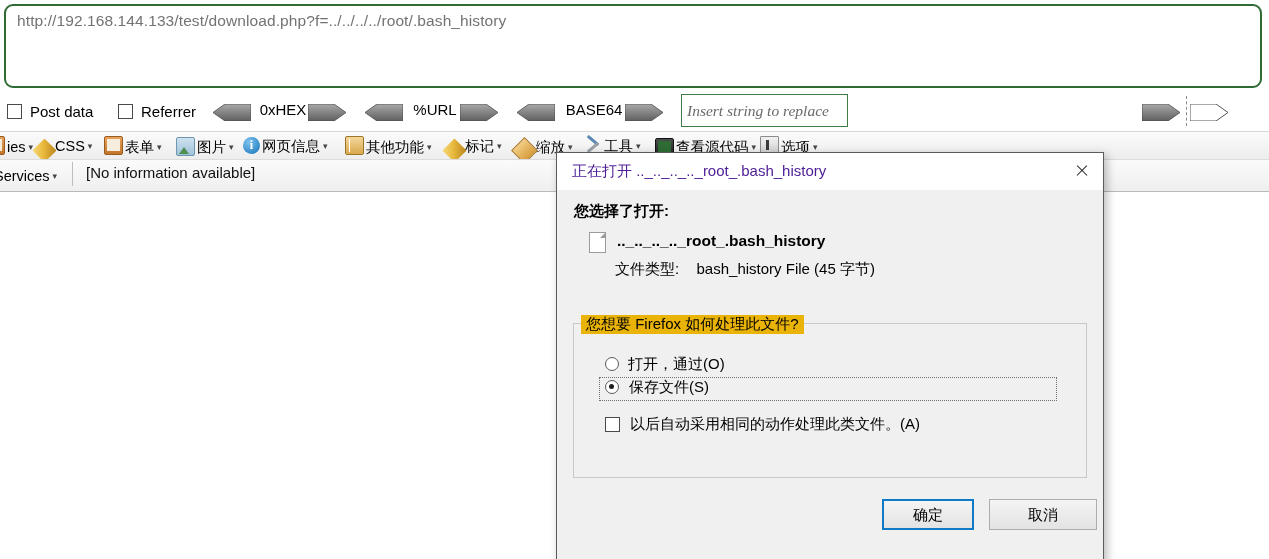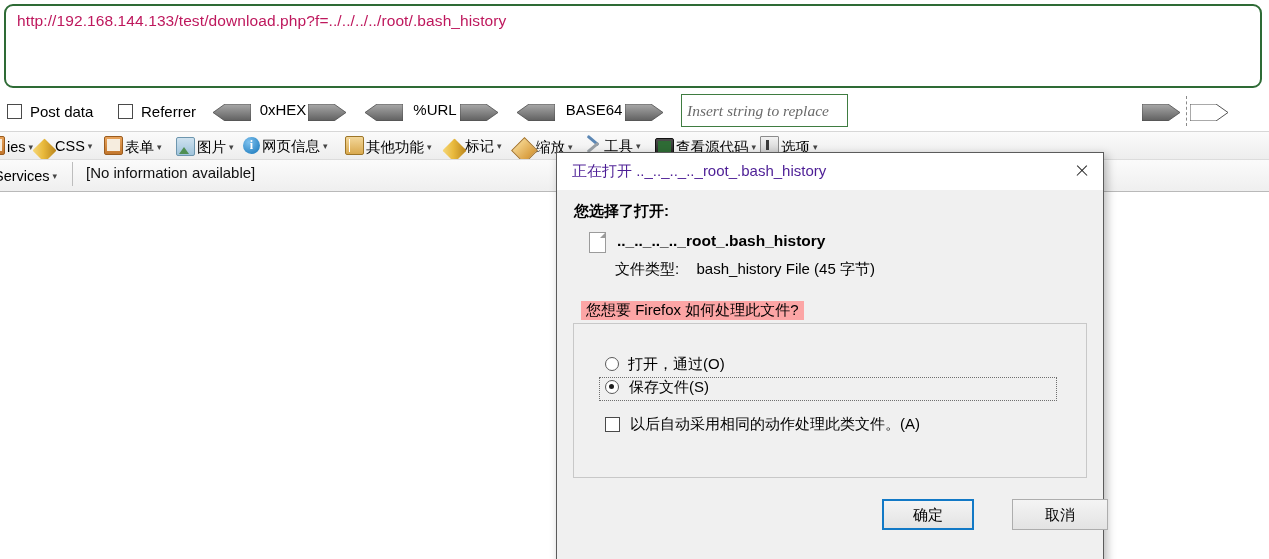--- a/index.html
+++ b/index.html
@@ -11,21 +11,21 @@
   }
 
   
   #top-panel{position:absolute;left:0;top:0;width:1269px;height:190px;background:#ffffff;}
 
   #url-box{
     position:absolute;left:4px;top:4px;width:1258px;height:84px;
     border:2px solid #2e6b35;border-radius:9px;background:#fff;box-sizing:border-box;
   }
   #url-text{
-    position:absolute;left:11px;top:6px;font-size:15.5px;color:#be185d;
+    position:absolute;left:11px;top:6px;font-size:15.5px;color:#737373;
     white-space:nowrap;letter-spacing:0.1px;
   }
 
   #encode-row{position:absolute;left:0;top:92px;width:1269px;height:40px;}
 
   .cbx{
     display:inline-block;width:15px;height:15px;border:1.5px solid #4a4a4a;
     background:#fff;box-sizing:border-box;vertical-align:middle;position:relative;
   }
   .cbx.checked::after{
@@ -107,21 +107,21 @@
   #file-icon::after{content:"";position:absolute;right:-1px;top:-1px;width:0;height:0;
     border-left:6px solid transparent;border-bottom:6px solid #9b9b9b;}
   #file-name{position:absolute;left:60px;top:42px;font-size:15.5px;font-weight:bold;white-space:nowrap;}
   #file-type{position:absolute;left:58px;top:70px;font-size:15px;white-space:nowrap;}
   #file-src{position:absolute;left:58px;top:96px;font-size:15px;white-space:nowrap;}
 
   #fieldset{
     position:absolute;left:16px;top:133px;width:514px;height:155px;
     border:1px solid #c8c8c8;box-sizing:border-box;
   }
-  #fs-legend{position:absolute;left:24px;top:111px;background:#fca5a5;padding:0 5px;font-size:15px;}
+  #fs-legend{position:absolute;left:24px;top:125px;background:#eab308;padding:0 5px;font-size:15px;}
 
   .rad{display:inline-block;width:14px;height:14px;border-radius:50%;
     border:1.4px solid #5a5a5a;background:#fff;box-sizing:border-box;position:relative;vertical-align:middle;}
   .rad.sel::after{content:"";position:absolute;left:3px;top:3px;width:5px;height:5px;border-radius:50%;background:#1d1d1d;}
 
   #opt-open{position:absolute;left:48px;top:164px;white-space:nowrap;}
   #opt-open .t{margin-left:9px;font-size:15px;vertical-align:middle;}
   #opt-save{
     position:absolute;left:42px;top:187px;width:458px;height:24px;
     border:1px dotted #6f6f6f;box-sizing:border-box;white-space:nowrap;
@@ -130,21 +130,21 @@
   #opt-save .t{margin-left:10px;font-size:15px;text-align:center;}
   #opt-auto{position:absolute;left:48px;top:224px;white-space:nowrap;}
   #opt-auto .t{margin-left:10px;font-size:15px;vertical-align:middle;}
 
   .dlg-btn{
     position:absolute;height:31px;box-sizing:border-box;text-align:center;
     font-size:15px;background:linear-gradient(#f4f4f4,#e3e3e3);
     border:1px solid #adadad;line-height:29px;
   }
   #btn-ok{left:325px;top:309px;width:92px;border:2px solid #1279c6;line-height:27px;}
-  #btn-cancel{left:455px;top:309px;width:96px;}
+  #btn-cancel{left:432px;top:309px;width:108px;}
 </style>
 </head>
 <body>
 
 <div id="top-panel">
 
   <div id="url-box">
     <div id="url-text">http://192.168.144.133/test/download.php?f=../../../../root/.bash_history</div>
   </div>
 

